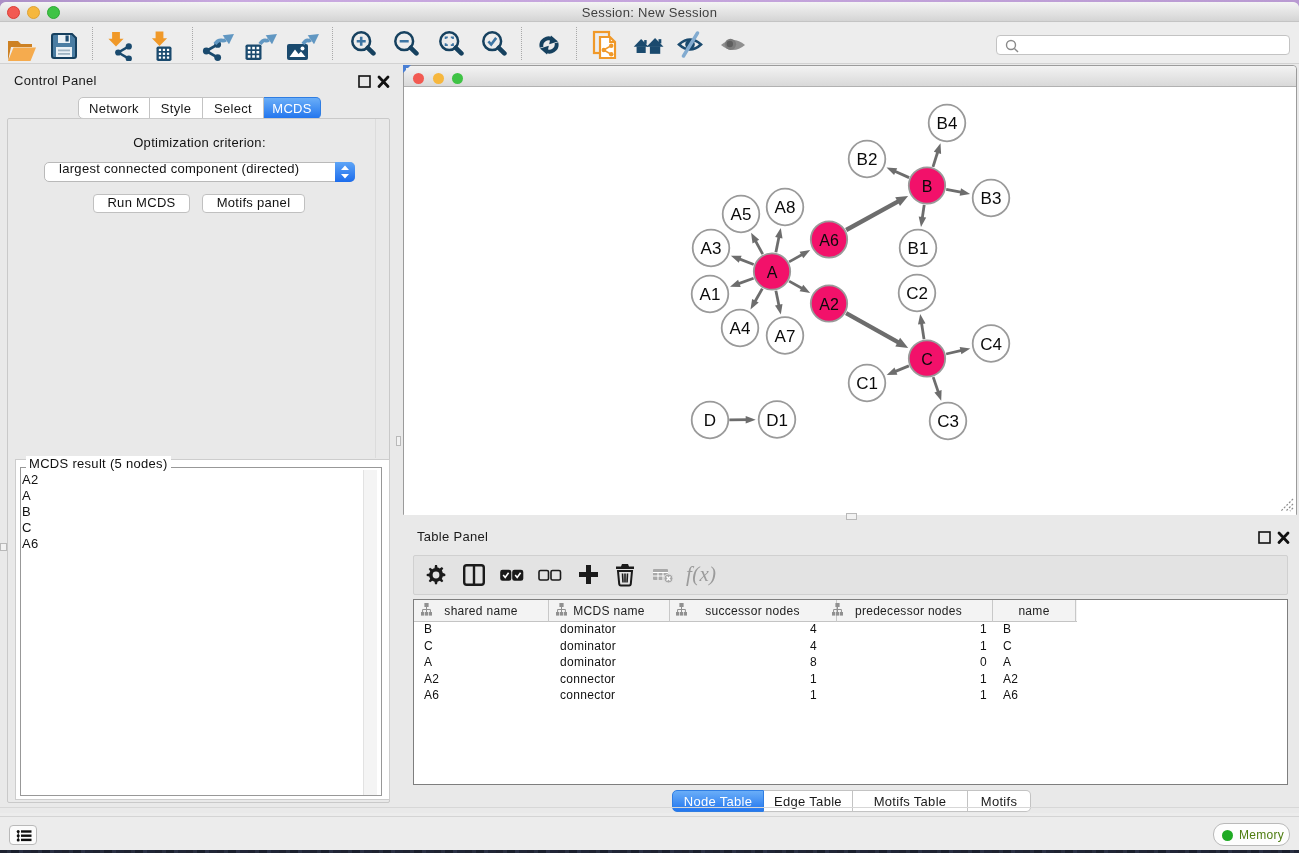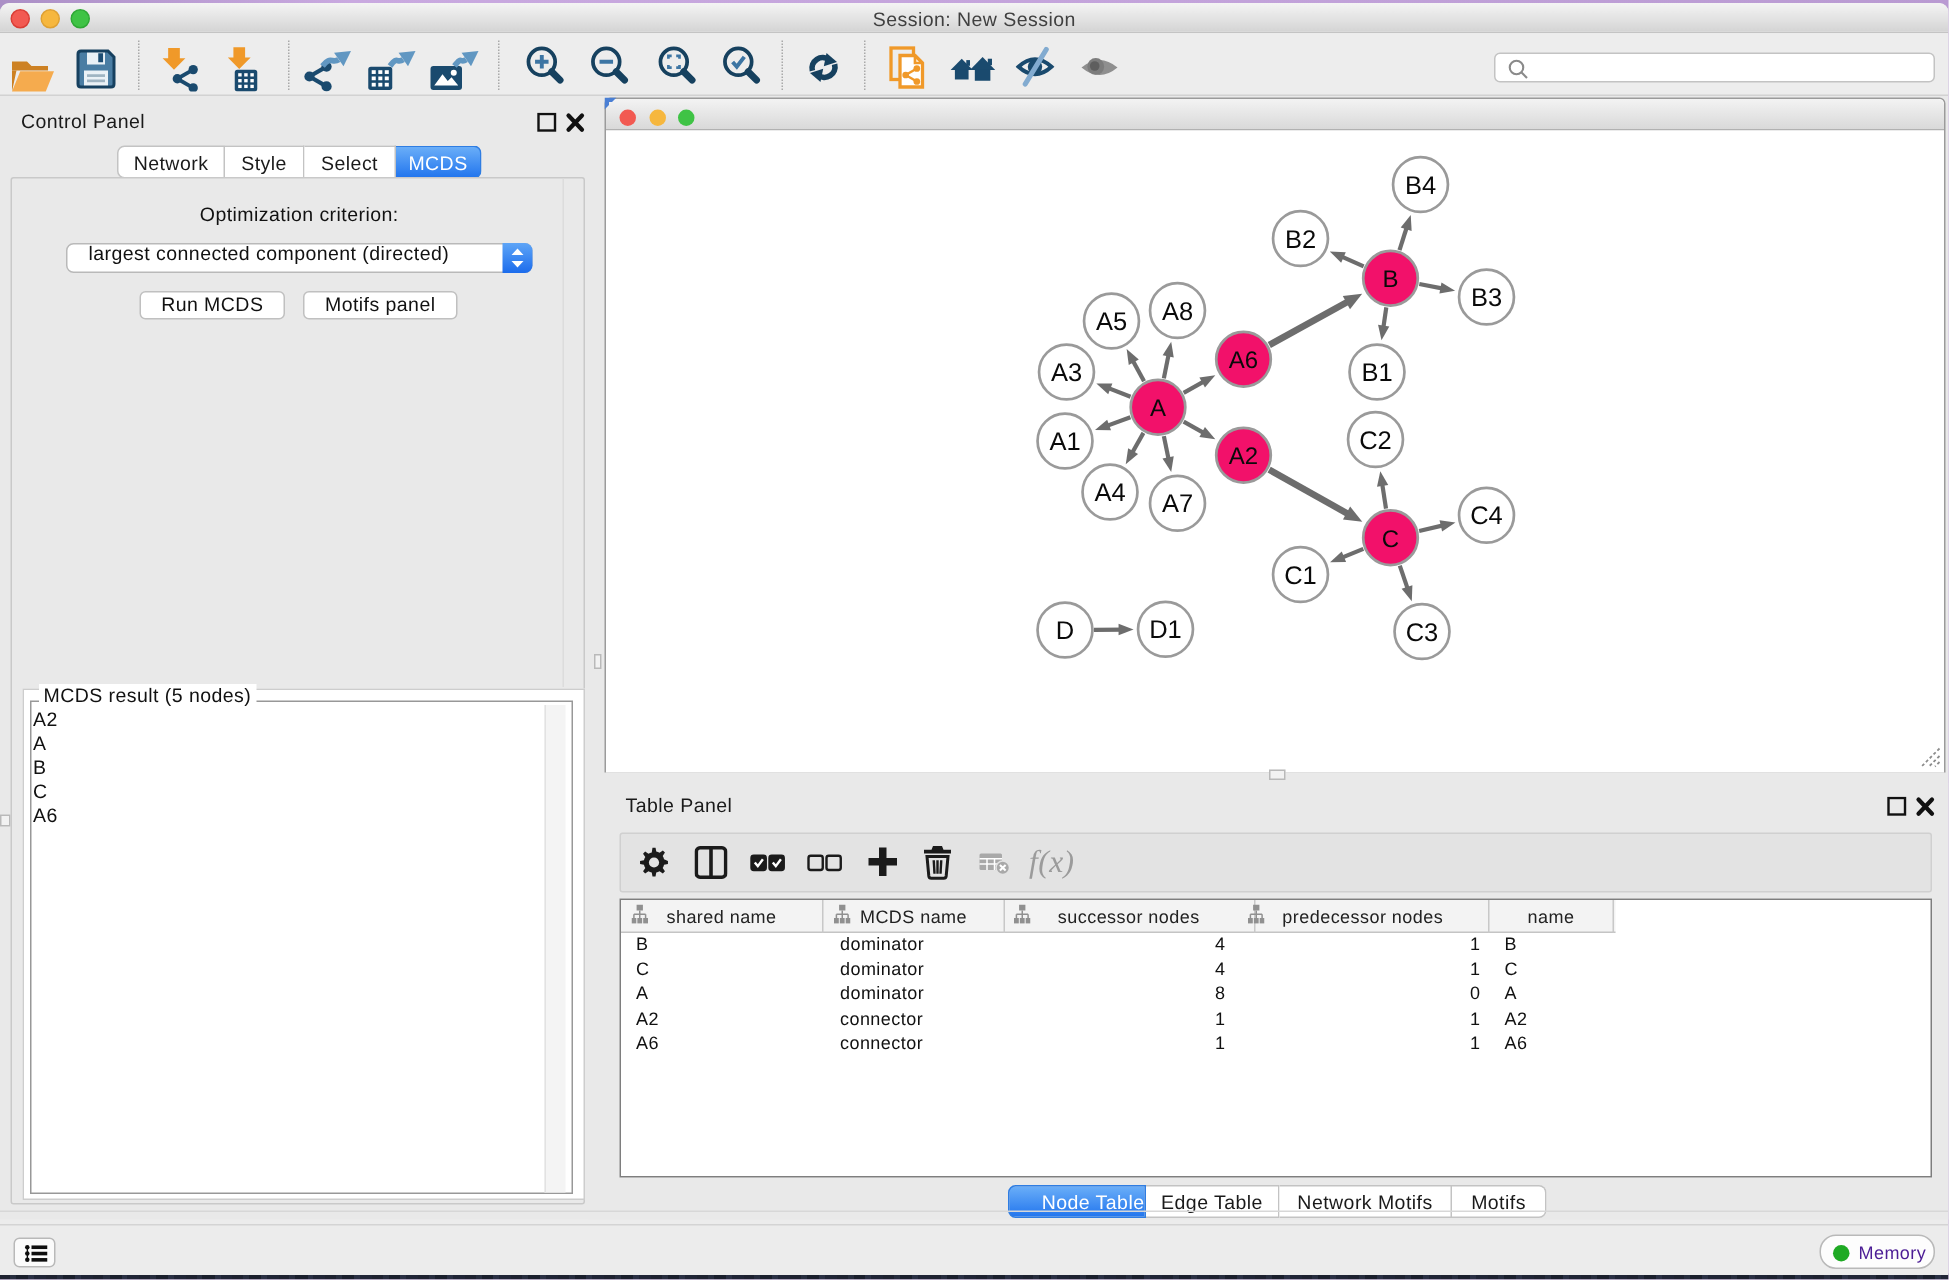--- a/index.html
+++ b/index.html
@@ -52,21 +52,21 @@
 #tptable { position:absolute; left:21px; top:77px; width:875px; height:186px; background:#fff; border:1px solid #7e7e7e; }
 #thead { position:absolute; left:0; top:0; height:22px; background:#f3f3f3; border-bottom:1px solid #c4c4c4; }
 .th { position:absolute; top:0; height:22px; border-right:1px solid #c8c8c8; font-size:12px; color:#222; }
 .th .lbl { position:absolute; top:4px; width:100%; text-align:center; }
 .trow { position:absolute; font-size:12px; color:#111; }
 
 #bottomtabs { position:absolute; left:280px; top:268px; }
 
 #statusbar { position:absolute; left:0; top:814px; width:1299px; height:34px; background:#ececec; border-top:1px solid #d4d4d4; }
 #listbtn { position:absolute; left:9px; top:8px; width:28px; height:20px; background:#fbfbfb; border:1px solid #b9b9b9; border-radius:4px; }
-#membtn { position:absolute; left:1213px; top:6px; width:77px; height:23px; background:#fdfdfd; border:1px solid #b9b9b9; border-radius:11px; font-size:12px; color:#4c1d95; }
+#membtn { position:absolute; left:1213px; top:6px; width:77px; height:23px; background:#fdfdfd; border:1px solid #b9b9b9; border-radius:11px; font-size:12px; color:#4d7c0f; }
 .handle { position:absolute; background:#f2f2f2; border:1px solid #b9b9b9; }
 </style>
 </head>
 <body>
 <div id="deskbottom"></div>
 <div id="win">
   <div id="titlebar">
     <div class="tl" style="left:7px;background:#f25a52;border:0.5px solid #da3e36;"></div>
     <div class="tl" style="left:27px;background:#f6b73e;border:0.5px solid #dfa133;"></div>
     <div class="tl" style="left:47px;background:#3fc345;border:0.5px solid #2fa835;"></div>
@@ -486,23 +486,23 @@
 <div class="trow" style="left:0;top:86.4px;width:663px;height:16px;">
 <span style="position:absolute;left:10px;top:2px;">A6</span>
 <span style="position:absolute;left:146px;top:2px;">connector</span>
 <span style="position:absolute;left:330px;width:73px;top:2px;text-align:right;">1</span>
 <span style="position:absolute;left:500px;width:73px;top:2px;text-align:right;">1</span>
 <span style="position:absolute;left:589px;top:2px;">A6</span>
 </div>
       </div>
       <div id="bottomtabs">
         <div class="seg" style="left:0;top:0;">
-          <div class="tab sel" style="width:92px;text-align:right;">Node Table</div>
+          <div class="tab sel" style="width:92px;">Node Table</div>
           <div class="tab" style="width:89px;">Edge Table</div>
-          <div class="tab" style="width:115px;">Network Motifs</div>
+          <div class="tab" style="width:115px;">Motifs Table</div>
           <div class="tab" style="width:63px;">Motifs</div>
         </div>
       </div>
     </div>
     <div style="position:absolute;left:0;top:743px;width:1299px;height:1px;background:#d7d7d7;"></div>
     <div class="handle" style="left:396px;top:372px;width:5px;height:10px;"></div>
     <div class="handle" style="left:0px;top:479px;width:7px;height:8px;"></div>
     <div class="handle" style="left:846px;top:449px;width:11px;height:7px;"></div>
   </div>
   <div id="statusbar">

